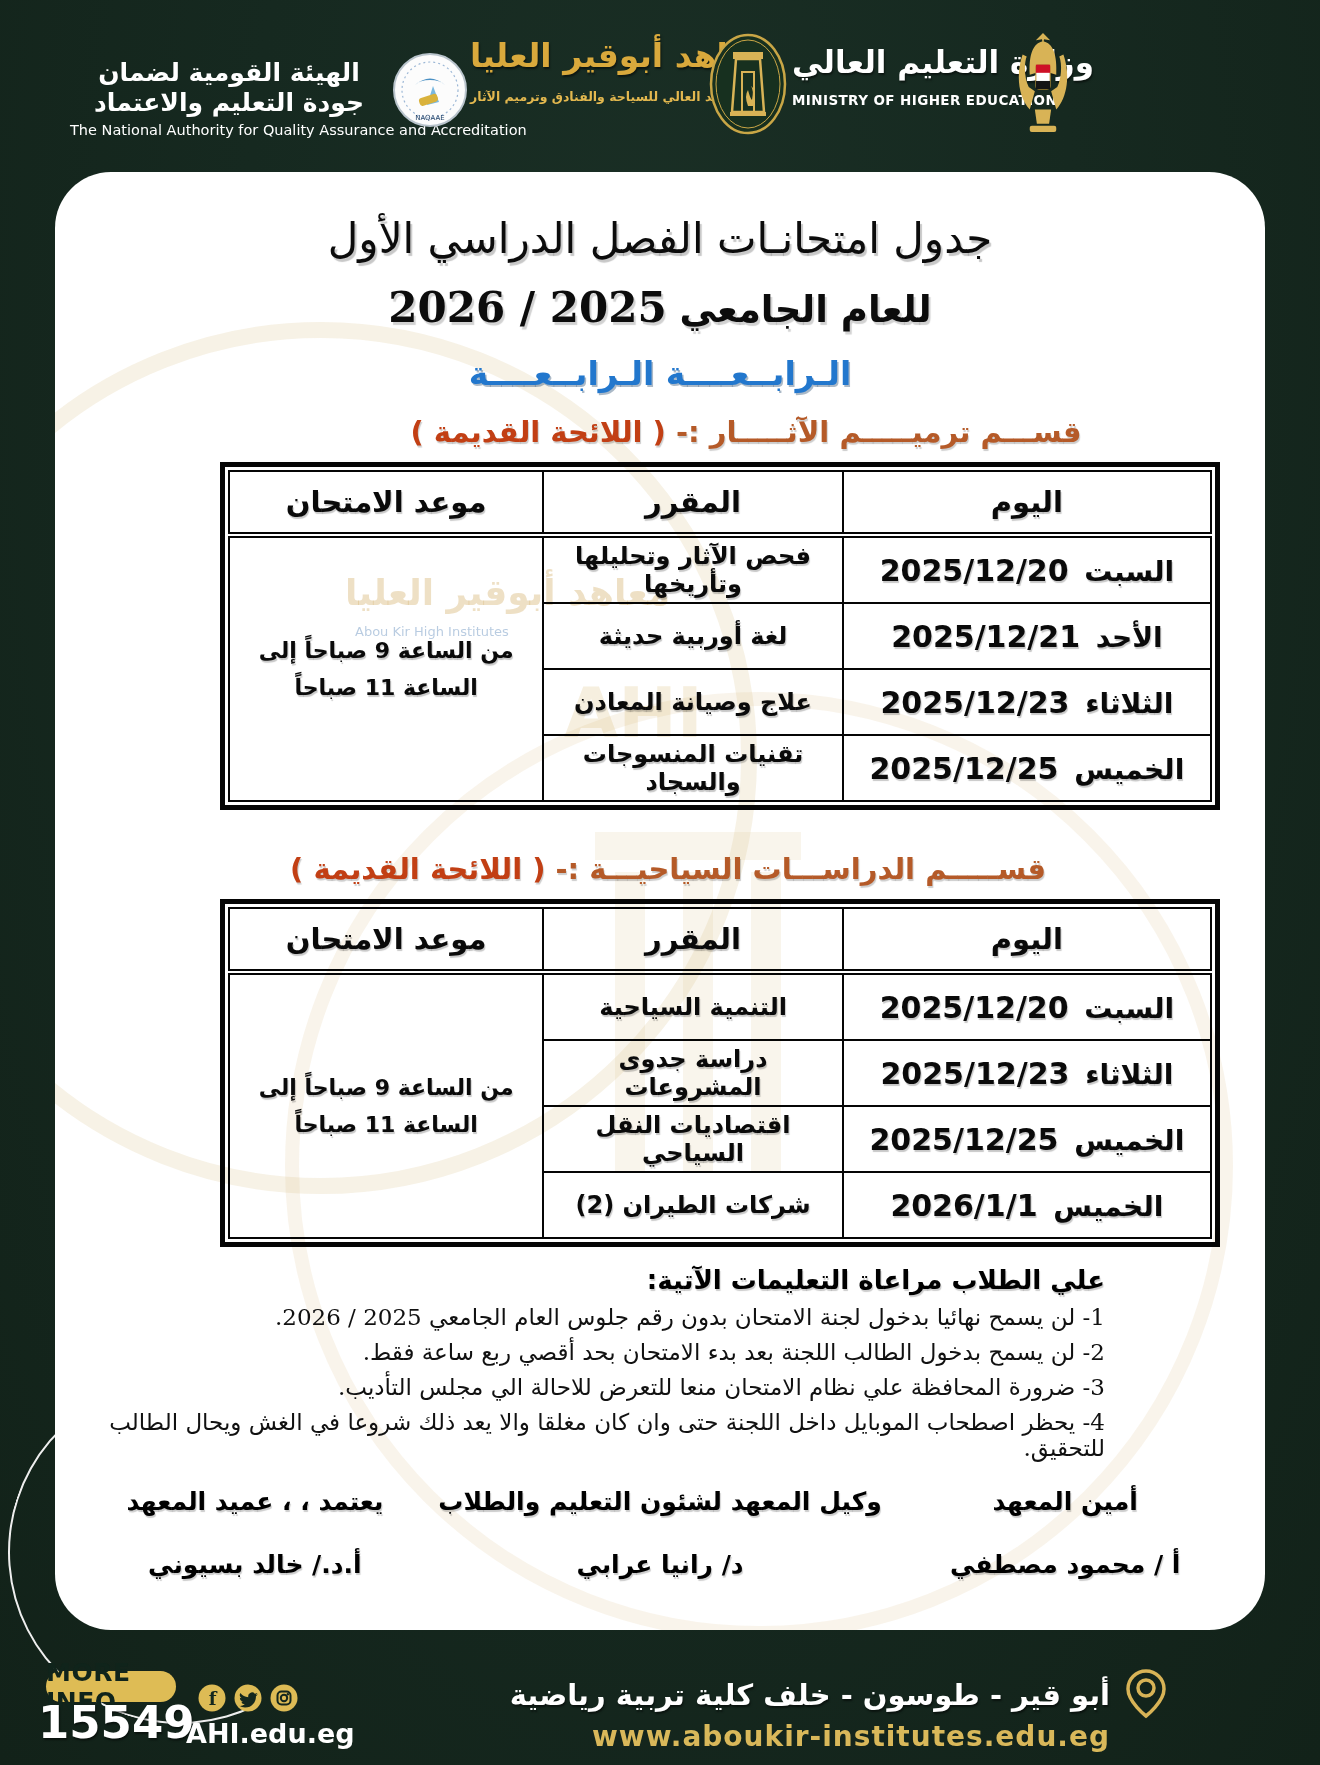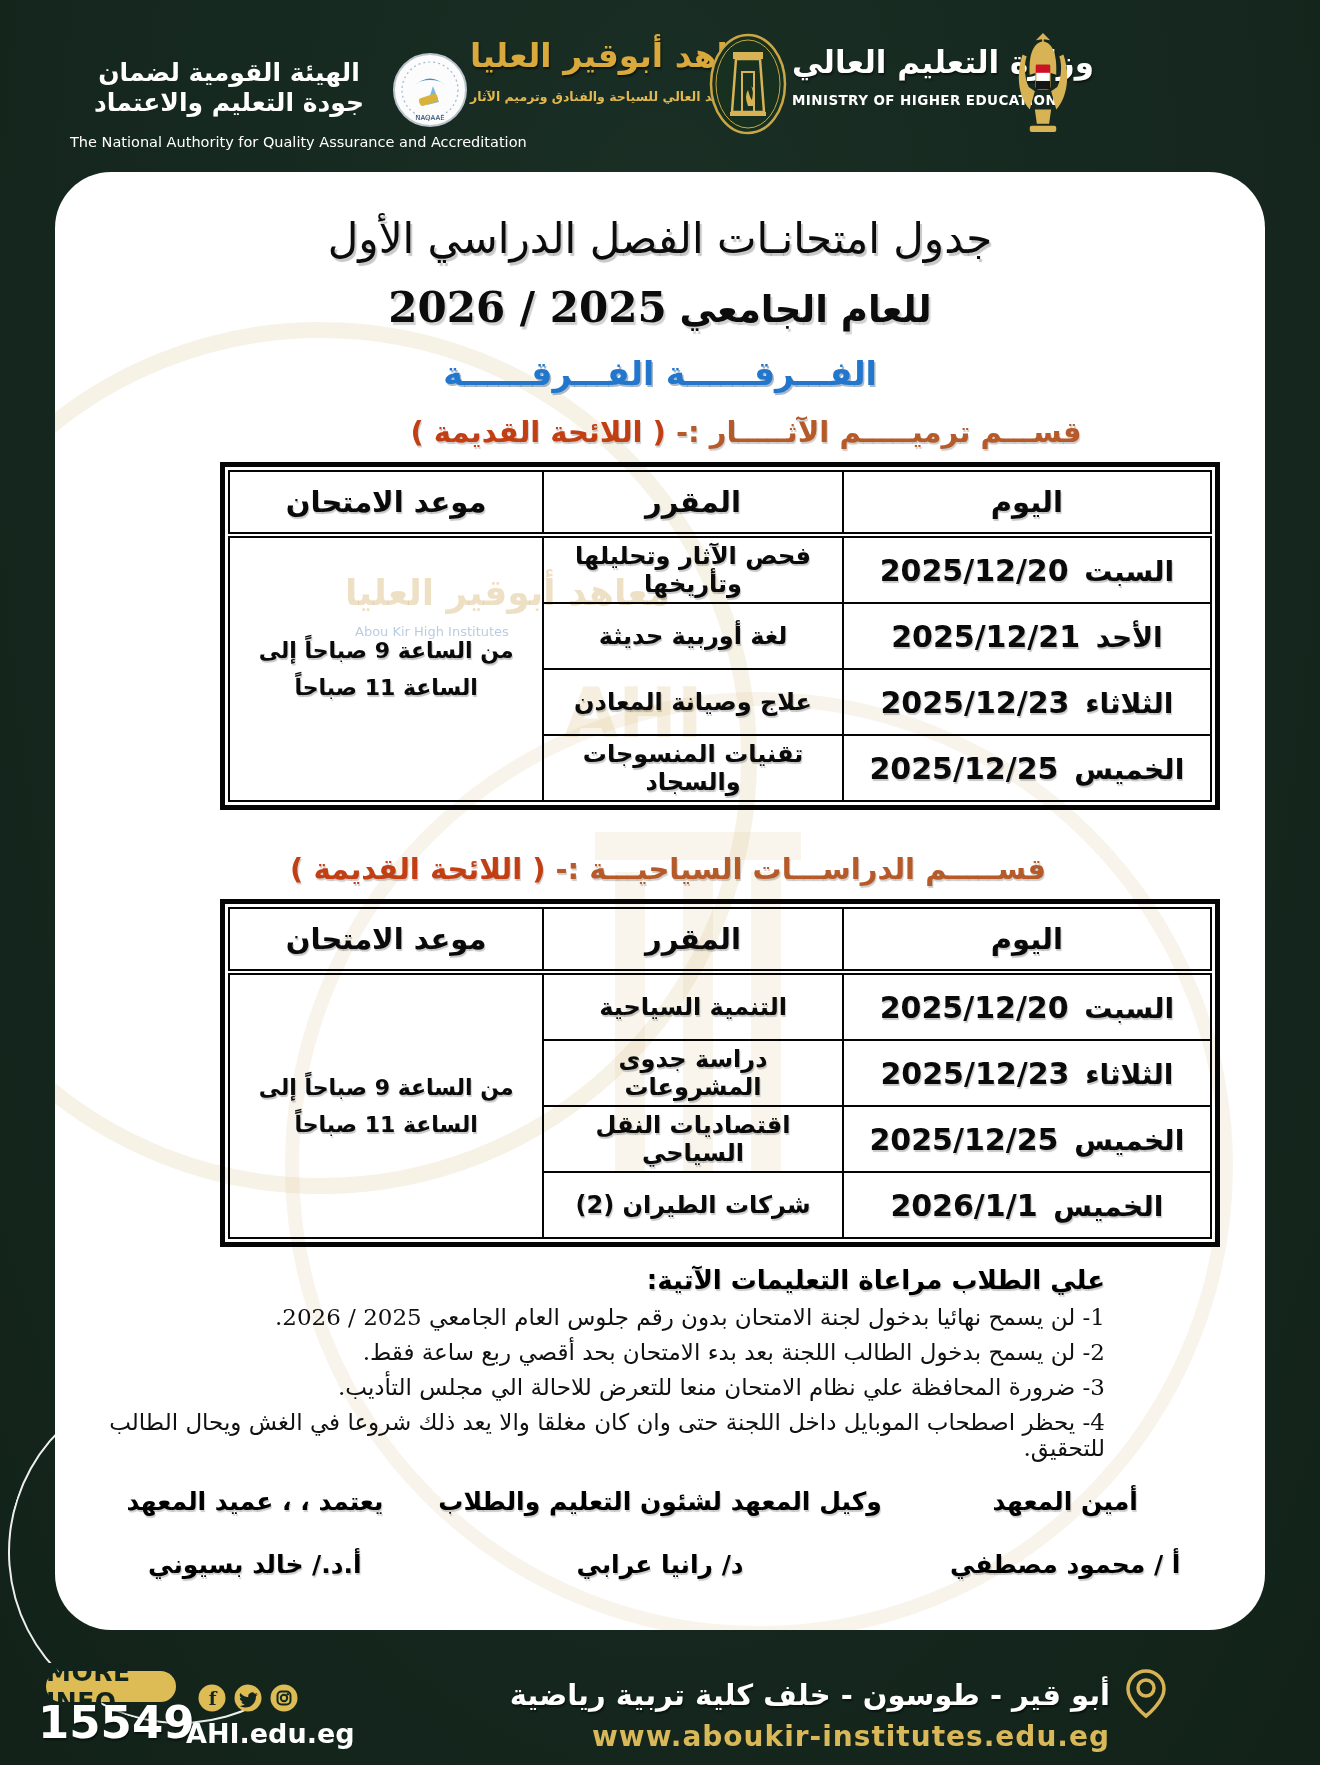--- a/index.html
+++ b/index.html
@@ -3,21 +3,21 @@
 <meta charset="utf-8">
 <style>
   html,body{margin:0;padding:0;background:#0d1a14;}
   .page{position:relative;width:1320px;height:1765px;margin:0 auto;overflow:hidden;
         background:radial-gradient(ellipse at 50% 20%, #1a2f25 0%, #162920 45%, #122219 100%);
         font-family:"DejaVu Sans", sans-serif;}
   
   .hdr-item{position:absolute;}
   .naqaae-text{left:70px;top:58px;width:318px;text-align:center;color:#fff;}
   .naqaae-ar{font-size:25px;font-weight:bold;line-height:1.2;}
-  .naqaae-en{font-size:14.5px;margin-top:16px;white-space:nowrap;}
+  .naqaae-en{font-size:14.5px;margin-top:4px;white-space:nowrap;}
   .naqaae-logo{left:392px;top:52px;width:76px;height:76px;}
   .callig-block{left:470px;top:36px;width:236px;text-align:center;}
   .callig-name{font-size:33px;font-weight:bold;color:#d9a93c;white-space:nowrap;
                text-shadow:1px 2px 2px rgba(0,0,0,.5);letter-spacing:1px;}
   .callig-sub{font-size:12.5px;color:#e3b84f;margin-top:14px;white-space:nowrap;font-weight:bold;}
   .ahi-oval{left:708px;top:32px;width:80px;height:104px;}
   .ministry-block{left:792px;top:44px;width:228px;text-align:center;color:#fff;}
   .ministry-ar{font-size:31px;font-weight:bold;white-space:nowrap;text-shadow:1px 2px 2px rgba(0,0,0,.5);}
   .ministry-en{font-size:13.5px;margin-top:12px;letter-spacing:.4px;white-space:nowrap;font-weight:bold;}
   .eagle{left:1014px;top:30px;width:58px;height:106px;}
@@ -169,21 +169,21 @@
     <div class="wm wm-ahi">AHI</div>
 
     <div class="content">
       <div class="t1">جدول امتحانـات الفصل الدراسي الأول</div>
 
       <div class="t2">
         <span>للعام الجامعي</span>
         <span class="year" dir="ltr">2026 / 2025</span>
       </div>
 
-      <div class="grade">الفـــرقــــــة الفـــرقــــــة</div>
+      <div class="grade">الـرابــعــــة الـرابــعــــة</div>
 
       <div class="sh sh-1">
         <span class="sh-main">قســـم ترميـــــم الآثـــــار :-</span>
         <span class="sh-paren">( اللائحة القديمة )</span>
       </div>
 
       <div class="tbl-wrap">
         <table class="exam">
           <colgroup>
               <col class="c-day">

